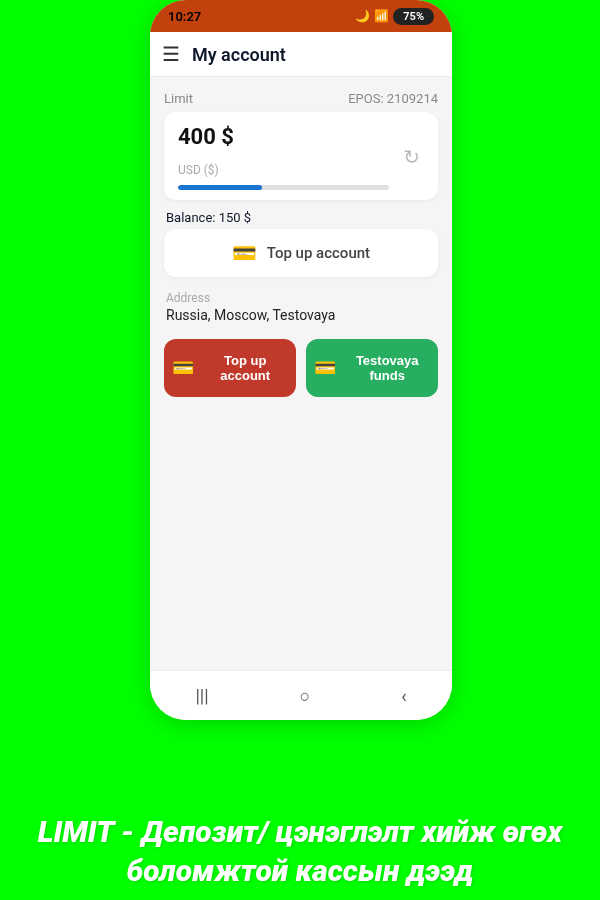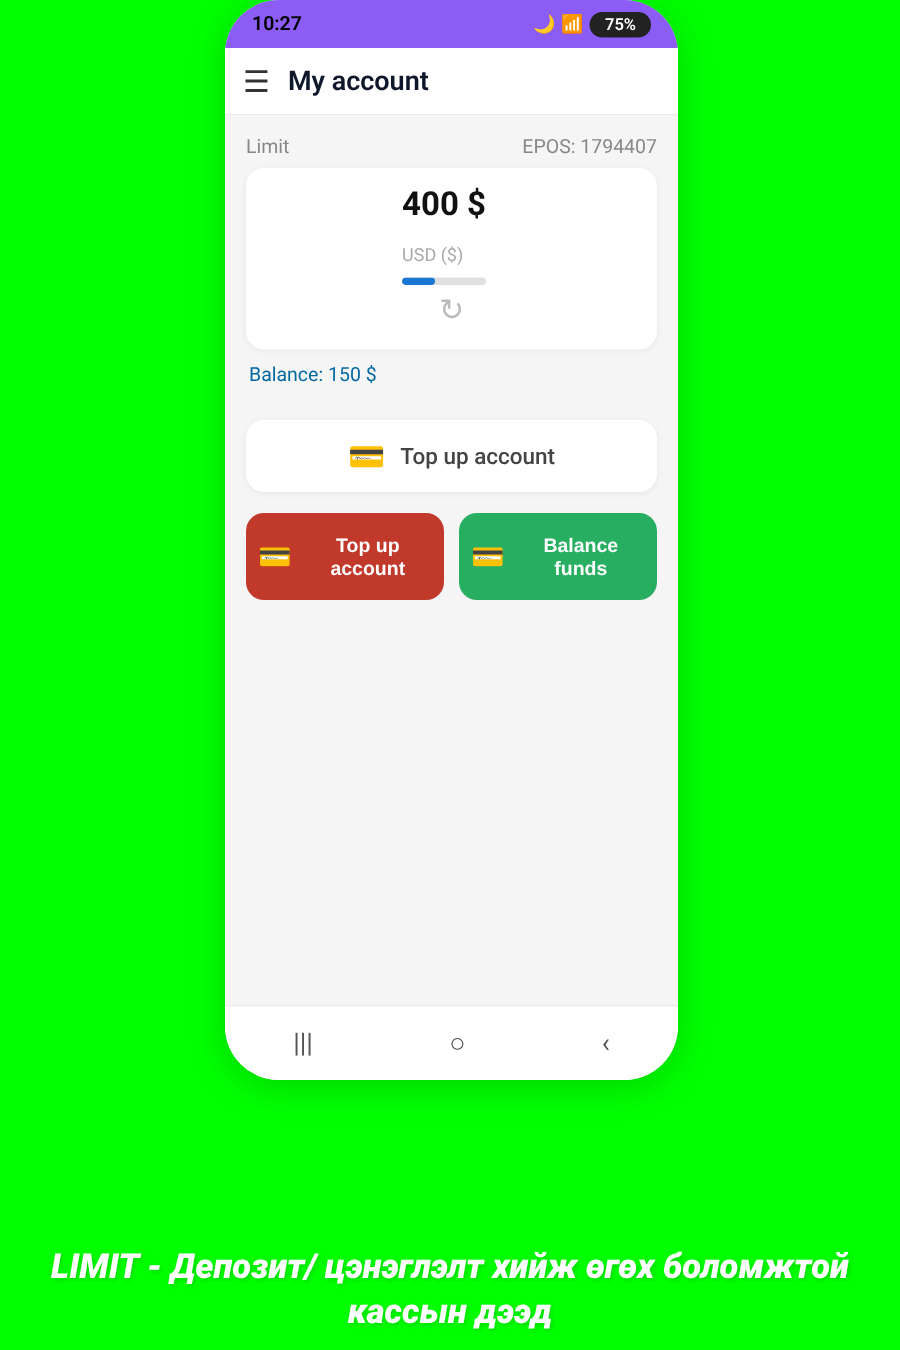--- a/index.html
+++ b/index.html
@@ -20,21 +20,21 @@
       width: 302px;
       height: 720px;
       background: #f5f5f5;
       border-radius: 36px;
       overflow: hidden;
       box-shadow: 0 4px 24px rgba(0,0,0,0.18);
     }
 
     
     .status-bar {
-      background: #8b5cf6;
+      background: #c2410c;
       height: 32px;
       display: flex;
       align-items: center;
       justify-content: space-between;
       padding: 0 18px;
       font-size: 13px;
       font-weight: 500;
     }
     .status-time { font-weight: 600; font-size: 13px; }
     .status-icons { display: flex; align-items: center; gap: 4px; font-size: 12px; }
@@ -78,21 +78,20 @@
 
     .limit-card {
       background: white;
       border-radius: 12px;
       padding: 12px 14px 10px 14px;
       display: flex;
       align-items: center;
       justify-content: space-between;
       margin-bottom: 10px;
       box-shadow: 0 1px 4px rgba(0,0,0,0.06);
-      flex-direction: column;
     }
     .limit-amount { font-size: 22px; font-weight: 700; color: #111; }
     .limit-currency { font-size: 12px; color: #aaa; margin-top: 14px; }
     .limit-progress-bar {
       height: 5px;
       background: #e0e0e0;
       border-radius: 3px;
       margin-top: 8px;
       overflow: hidden;
     }
@@ -106,22 +105,22 @@
       border: none;
       cursor: pointer;
       color: #bbb;
       font-size: 20px;
       padding: 4px;
     }
 
     
     .balance-row {
       font-size: 13px;
-      color: #0369a1;
-      margin-bottom: 22px;
+      color: #0f172a;
+      margin-bottom: 4px;
       padding-left: 2px;
     }
 
     
     .topup-button-row {
       background: white;
       border-radius: 12px;
       padding: 12px 16px;
       display: flex;
       align-items: center;
@@ -195,21 +194,21 @@
     
     .caption-area {
       position: absolute;
       bottom: 10px;
       left: 0;
       right: 0;
       text-align: center;
       padding: 0 30px;
     }
     .caption-text {
-      font-size: 23px;
+      font-size: 30px;
       font-weight: 900;
       font-style: italic;
       color: white;
       line-height: 1.3;
       text-shadow: 1px 1px 3px rgba(0,0,0,0.15);
     }
     .limit-progress-section { flex: 1; padding-right: 10px; }
   </style>
 </head>
 <body>
@@ -227,21 +226,21 @@
 
   <div class="app-header">
     <span class="hamburger-icon">☰</span>
     <span class="header-title">My account</span>
   </div>
 
   <div class="content">
 
     <div class="limit-row">
       <span class="limit-label">Limit</span>
-      <span class="epos-label">EPOS: 1794407</span>
+      <span class="epos-label">EPOS: 2109214</span>
     </div>
 
     <div class="limit-card">
       <div class="limit-progress-section">
         <div class="limit-amount">400 $</div>
         <div class="limit-currency">USD ($)</div>
         <div class="limit-progress-bar">
           <div class="limit-progress-fill" style="width:40%"></div>
         </div>
       </div>
@@ -250,29 +249,33 @@
 
     <div class="balance-row">
       <span>Balance: 150 $</span>
     </div>
 
     <div class="topup-button-row">
       <span class="topup-icon">💳</span>
       <span class="topup-text">Top up account</span>
     </div>
 
+    <div class="address-section">
+      <div class="address-label">Address</div>
+      <div class="address-value">Russia, Moscow, Testovaya</div>
+    </div>
 
     <div class="action-buttons">
       <button class="btn-topup">
         <span class="btn-icon">💳</span>
         <span>Top up account</span>
       </button>
       <button class="btn-withdraw">
         <span class="btn-icon">💳</span>
-        <span>Balance funds</span>
+        <span>Testovaya funds</span>
       </button>
     </div>
 
   </div>
 
   <div class="bottom-nav">
     <span class="nav-item">|||</span>
     <span class="nav-item">○</span>
     <span class="nav-item">‹</span>
   </div>

